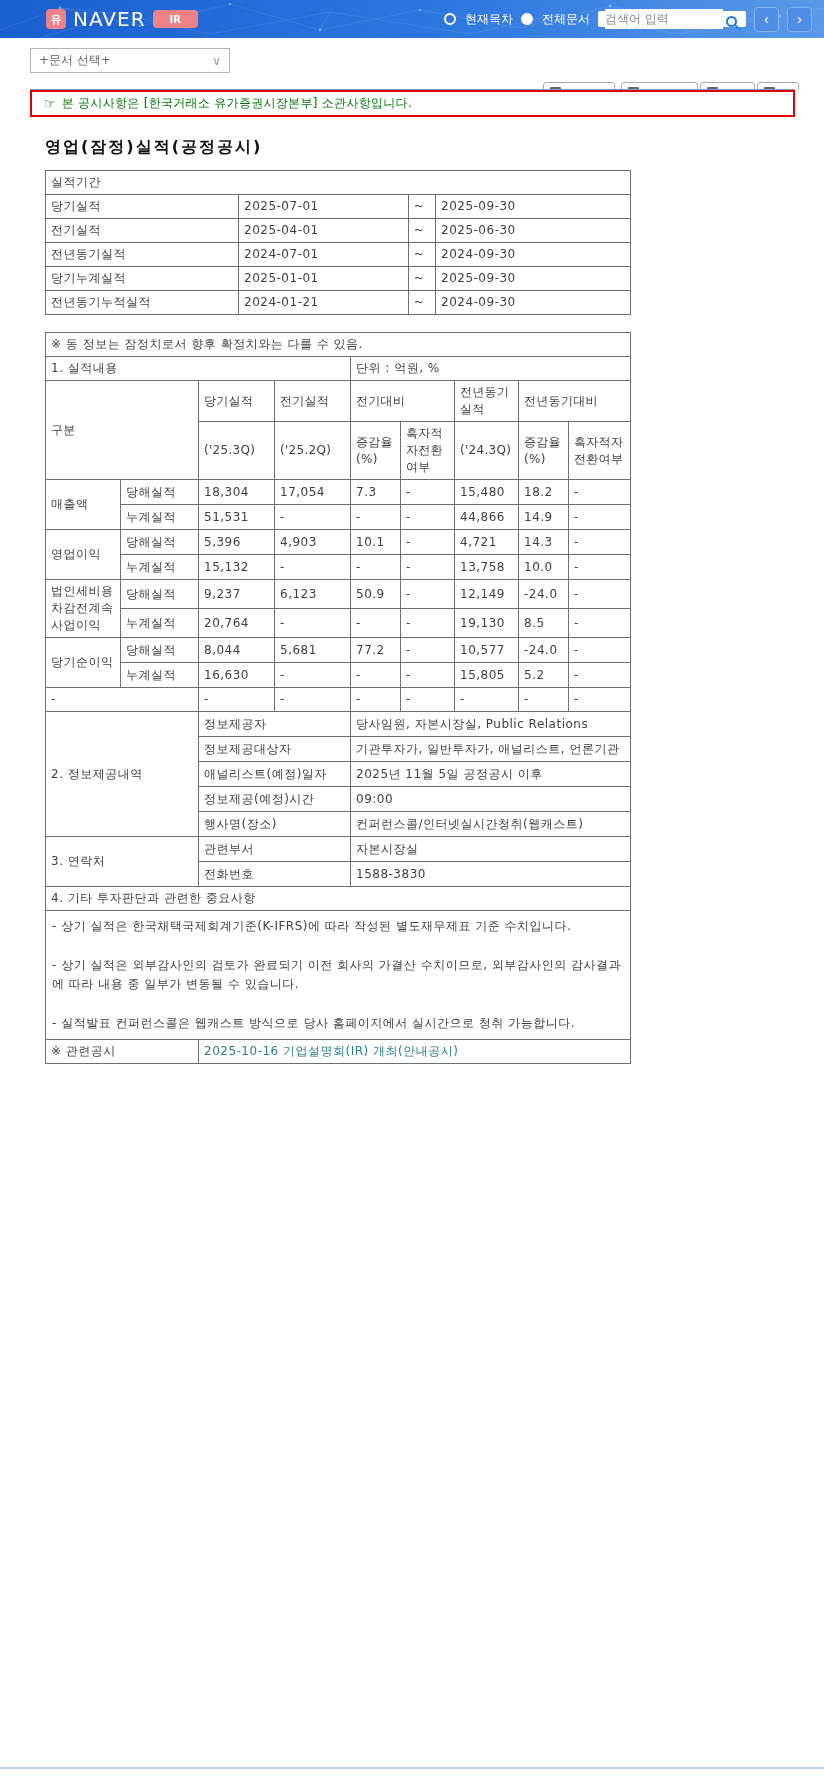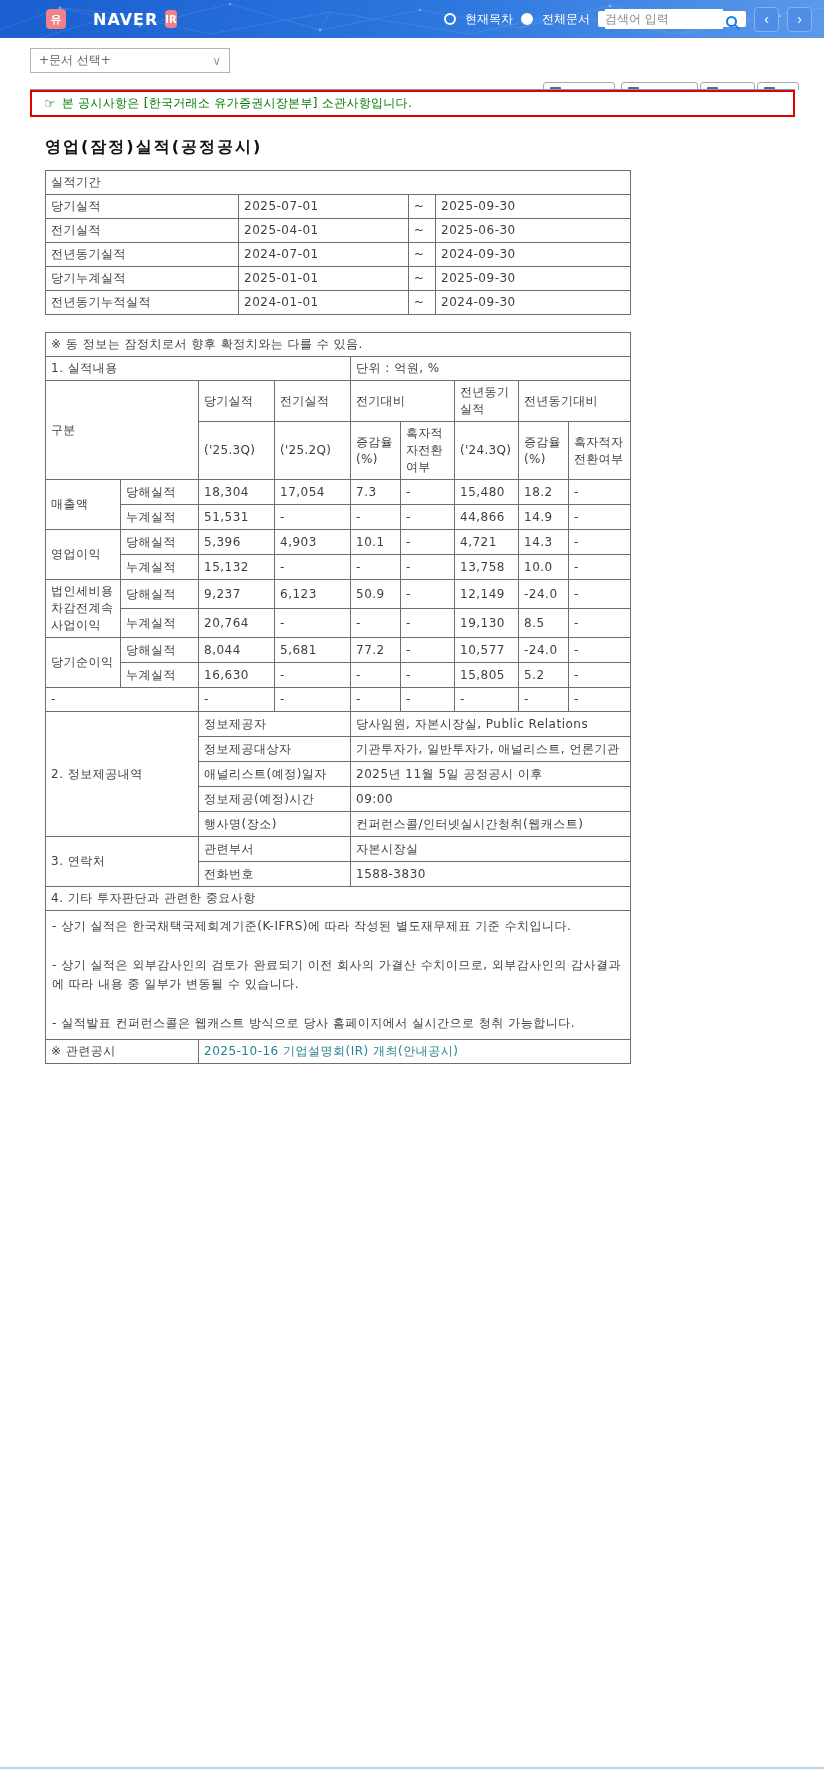--- a/index.html
+++ b/index.html
@@ -8,22 +8,22 @@
   .page { position: relative; width: 824px; height: 1781px; background: #fff; overflow: hidden; }
 
   
   .topbar { position: absolute; top:0; left:0; width:824px; height:38px;
     background: linear-gradient(100deg,#1a5ecf 0%, #2d77df 55%, #5b9ae9 100%); }
   .topbar svg.net { position:absolute; inset:0; }
   .brand-area { position:absolute; left:46px; top:0; height:38px; display:flex; align-items:center; gap:7px; }
   .badge { background:#ef8189; color:#fff; border-radius:4px; font-size:11px; font-weight:bold;
     display:inline-flex; align-items:center; justify-content:center; }
   .badge.yu { width:20px; height:20px; }
-  .badge.ir { height:18px; padding:0 0; font-size:10px; }
-  .brand { color:#fff; font-size:16px; font-weight:bold; letter-spacing:1px;margin-left:20px; }
+  .badge.ir { height:18px; padding:0 17px; font-size:10px; }
+  .brand { color:#fff; font-size:20px; font-weight:normal; letter-spacing:1px; }
   .top-right { position:absolute; right:12px; top:0; height:38px; display:flex; align-items:center; gap:8px; }
   .radio-group { display:flex; align-items:center; gap:9px; cursor:pointer; }
   .radio-dot { width:12px; height:12px; border:2px solid #fff; border-radius:50%; background:transparent; }
   .radio-dot.filled { background:#fff; }
   .radio-label { color:#fff; font-size:12px; }
   .searchbox { position:relative; width:148px; height:16px; background:#fff; border-radius:2px; display:flex; align-items:center; }
   .searchbox input { border:0; outline:none; width:118px; height:20px; margin-left:7px; font-size:12px;
     font-family:"DejaVu Sans","Liberation Sans",sans-serif; color:#333; }
   .searchbox input::placeholder { color:#8a8a8a; }
   .mag { position:absolute; right:5px; top:4px; }
@@ -181,21 +181,21 @@
         <td>2024-09-30</td>
       </tr>
       <tr>
         <td>당기누계실적</td>
         <td>2025-01-01</td>
         <td>~</td>
         <td>2025-09-30</td>
       </tr>
       <tr>
         <td>전년동기누적실적</td>
-        <td>2024-01-01</td>
+        <td>2024-01-21</td>
         <td>~</td>
         <td>2024-09-30</td>
       </tr>
     </tbody>
       </table>
 
     <table>
       <colgroup>
         <col style="width:75px">
           <col style="width:78px">

